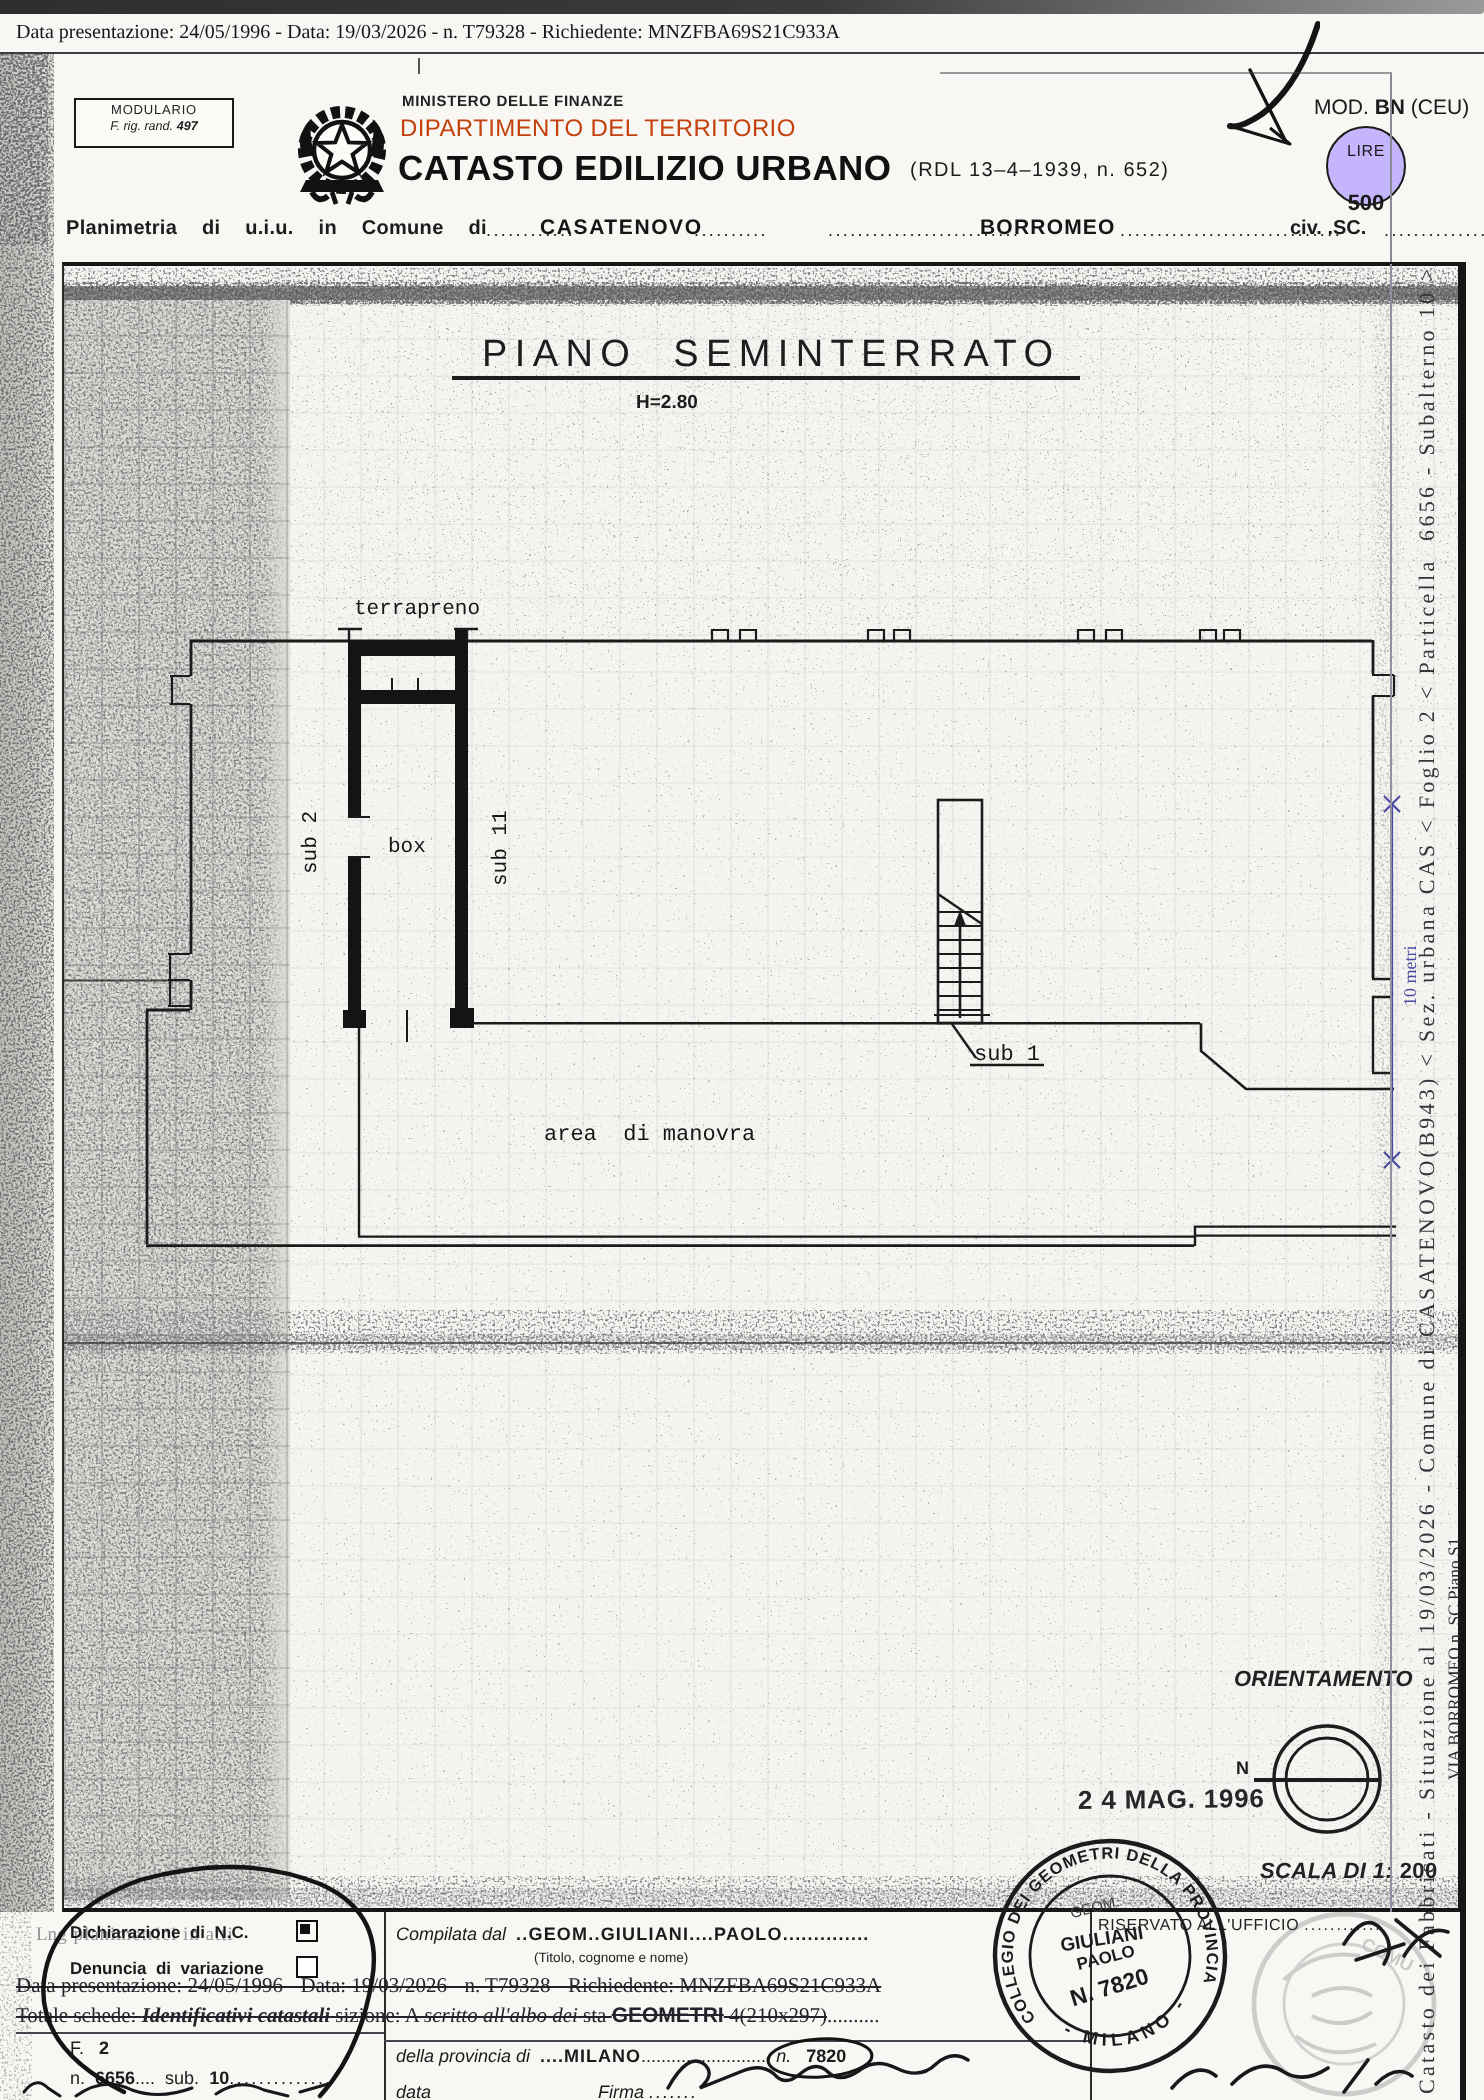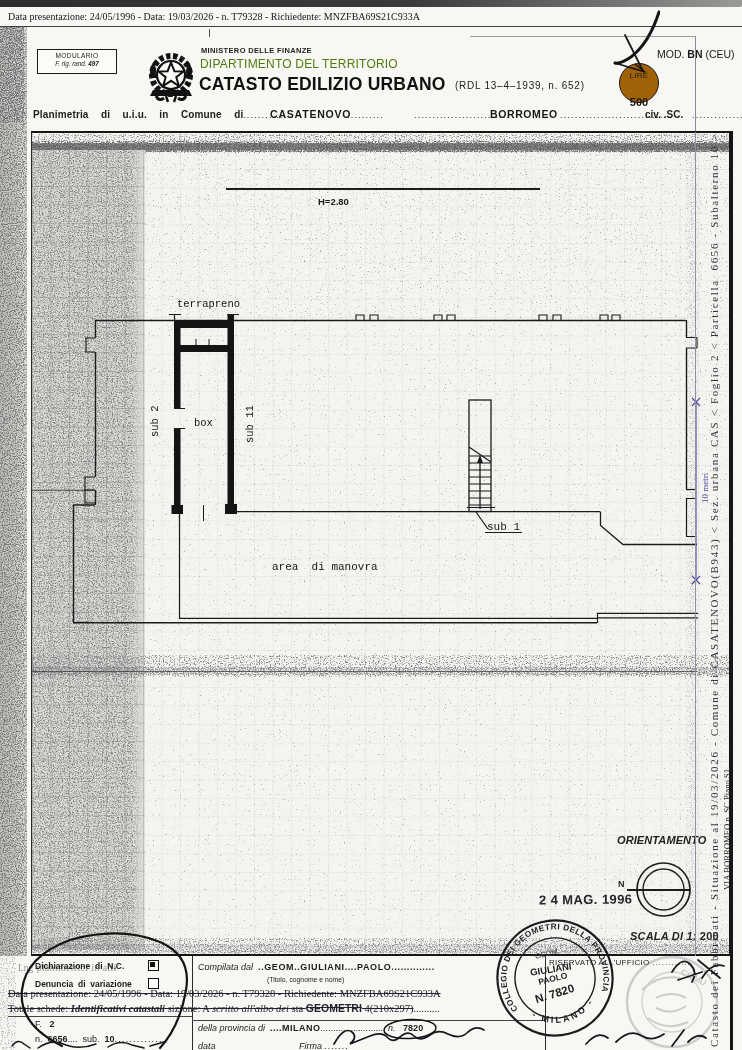--- a/index.html
+++ b/index.html
@@ -62,27 +62,27 @@
     <path d="M25 10.5 L28.4 19.2 L37.5 19.5 L30.3 25.2 L32.9 34 L25 28.8 L17.1 34 L19.7 25.2 L12.5 19.5 L21.6 19.2 Z" stroke-width="2" fill="#fdfcf9"></path>
     <path d="M5 24 Q3 15 9 9 Q8 18 11 26 Z" fill="#121212"></path>
     <path d="M45 24 Q47 15 41 9 Q42 18 39 26 Z" fill="#121212"></path>
     <path d="M7 38 L43 38 L46 44 L4 44 Z" fill="#121212" stroke="none"></path>
     <path d="M10 44 Q13 50 18 46 M40 44 Q37 50 32 46" stroke-width="3"></path>
     <path d="M20 44 L22 50 M30 44 L28 50" stroke-width="2.4"></path>
   </g>
 </svg>
 
 <div class="abs" style="left:201px;top:46px;font-size:7.5px;letter-spacing:.35px;font-weight:bold;color:#222;">MINISTERO DELLE FINANZE</div>
-<div class="abs" style="left:200px;top:57px;font-size:12px;letter-spacing:.2px;color:#4d7c0f;">DIPARTIMENTO DEL TERRITORIO</div>
+<div class="abs" style="left:200px;top:57px;font-size:12px;letter-spacing:.2px;color:#c2410c;">DIPARTIMENTO DEL TERRITORIO</div>
 <div class="abs" style="left:199px;top:74px;font-size:17.5px;font-weight:bold;letter-spacing:.2px;color:#111;">CATASTO EDILIZIO URBANO</div>
 <div class="abs" style="left:455px;top:80px;font-size:10px;color:#1b1b1b;letter-spacing:.75px;">(RDL 13–4–1939, n. 652)</div>
 
 <div class="abs" style="left:657px;top:48px;font-size:10.5px;color:#1a1a1a;">MOD. <b>BN</b> (CEU)</div>
 
-<div class="abs" style="left:619px;top:63px;width:38px;height:38px;border:1.5px solid #1a1a1a;border-radius:50%;text-align:center;background:#a16207;">
+<div class="abs" style="left:663px;top:63px;width:38px;height:38px;border:1.5px solid #1a1a1a;border-radius:50%;text-align:center;background:#c4b5fd;">
   <div style="font-size:8px;margin-top:7px;letter-spacing:.3px;">LIRE</div>
   <div style="font-size:11px;font-weight:bold;margin-top:16px;">500</div>
 </div>
 
 <svg class="abs" style="left:570px;top:2px;" width="90" height="78" viewBox="0 0 90 78">
   <path d="M89 10 C83 29 74 45 61 55 C55 59 49 62 45 61" fill="none" stroke="#141414" stroke-width="3" stroke-linecap="round"></path>
   <path d="M55 33 L73 69" fill="none" stroke="#141414" stroke-width="1.7" stroke-linecap="round"></path>
   <path d="M45 61 L75 70 L65 62" fill="none" stroke="#141414" stroke-width="1.5" stroke-linejoin="round"></path>
 </svg>
 
@@ -141,20 +141,21 @@
       <rect width="16" height="800" filter="url(#nzM)" opacity=".45"></rect>
     </svg>
 
 <div class="abs" style="left:32px;top:671px;width:665px;height:1px;background:rgba(40,40,45,.65);"></div>
 
 <svg class="abs" style="left:32px;top:938px;" width="697" height="16">
       <rect width="697" height="16" filter="url(#nzM)" opacity=".95"></rect>
       <rect y="6" width="697" height="9" filter="url(#nzD)" opacity=".45"></rect>
     </svg>
 
+<div class="abs" style="left:241px;top:167px;font-size:19px;letter-spacing:3.7px;color:#1d1d1d;white-space:nowrap;">PIANO&nbsp;&nbsp;SEMINTERRATO</div>
 
 <div class="abs" style="left:226px;top:188px;width:314px;height:1.6px;background:#1d1d1d;"></div>
 
 <div class="abs" style="left:318px;top:196px;font-size:9.5px;font-weight:bold;color:#1d1d1d;">H=2.80</div>
 
 <svg class="abs" style="left:0;top:0;" width="742" height="1050" viewBox="0 0 742 1050">
  <g stroke="#1b1b1b" fill="none" stroke-width="1.4">
 
   <text x="177" y="307" font-family="Liberation Mono,monospace" font-size="10.5" stroke="none" fill="#161616">terrapreno</text>
 

